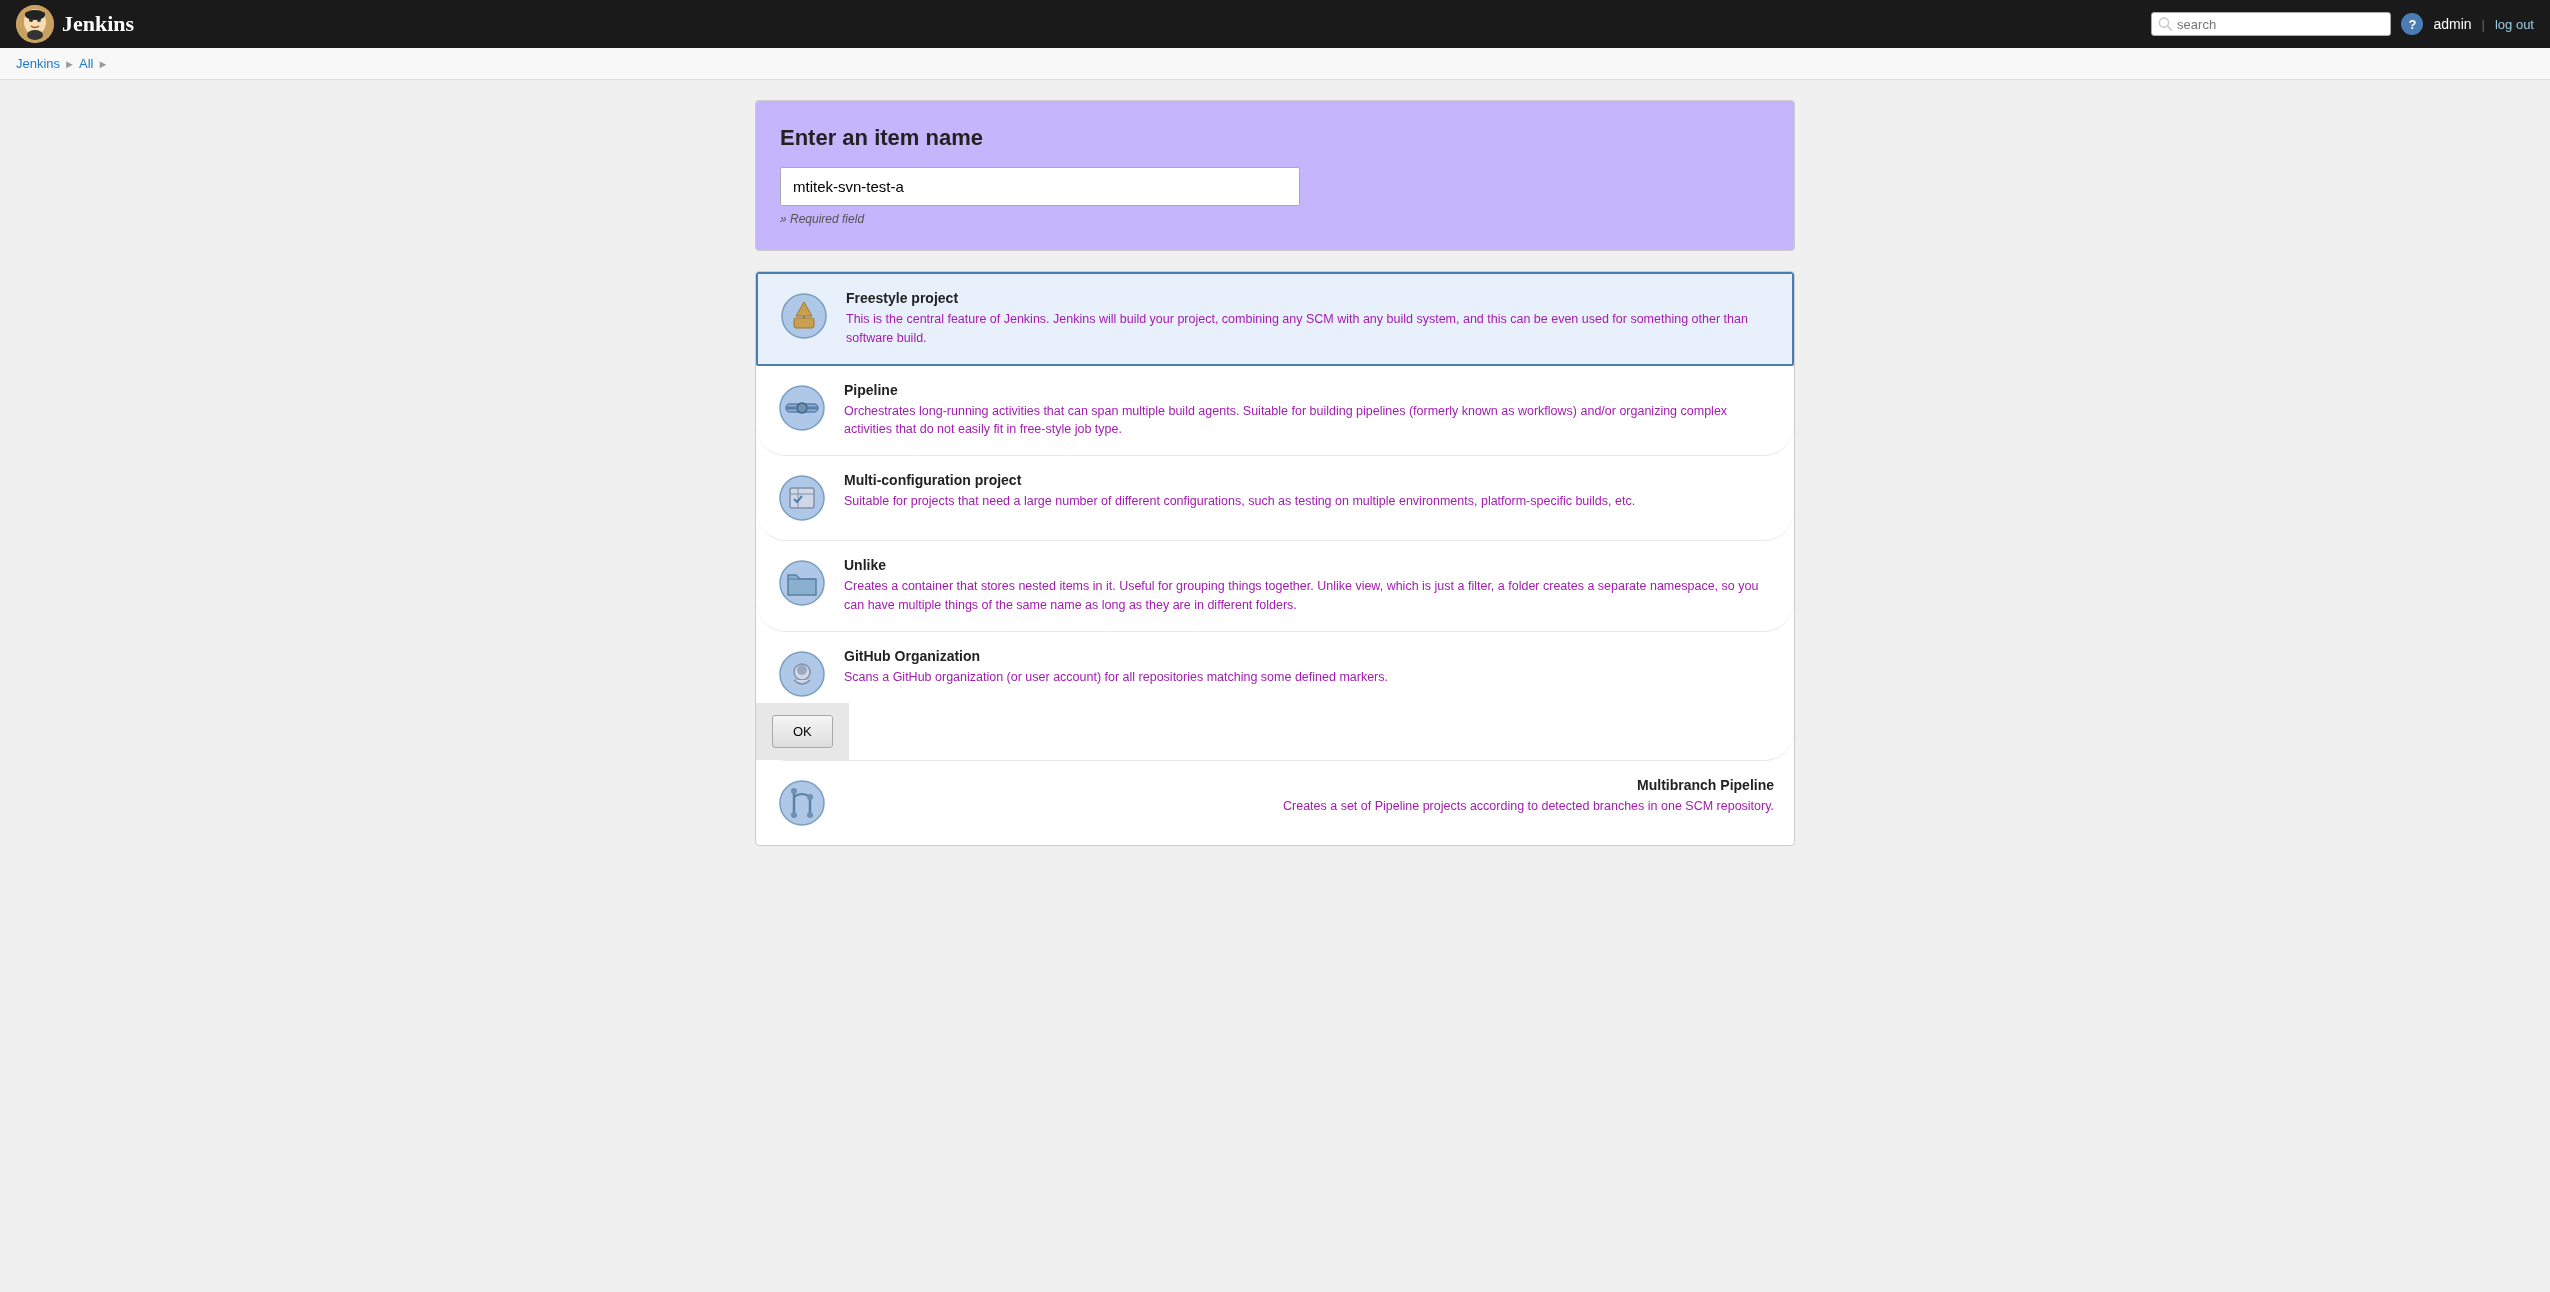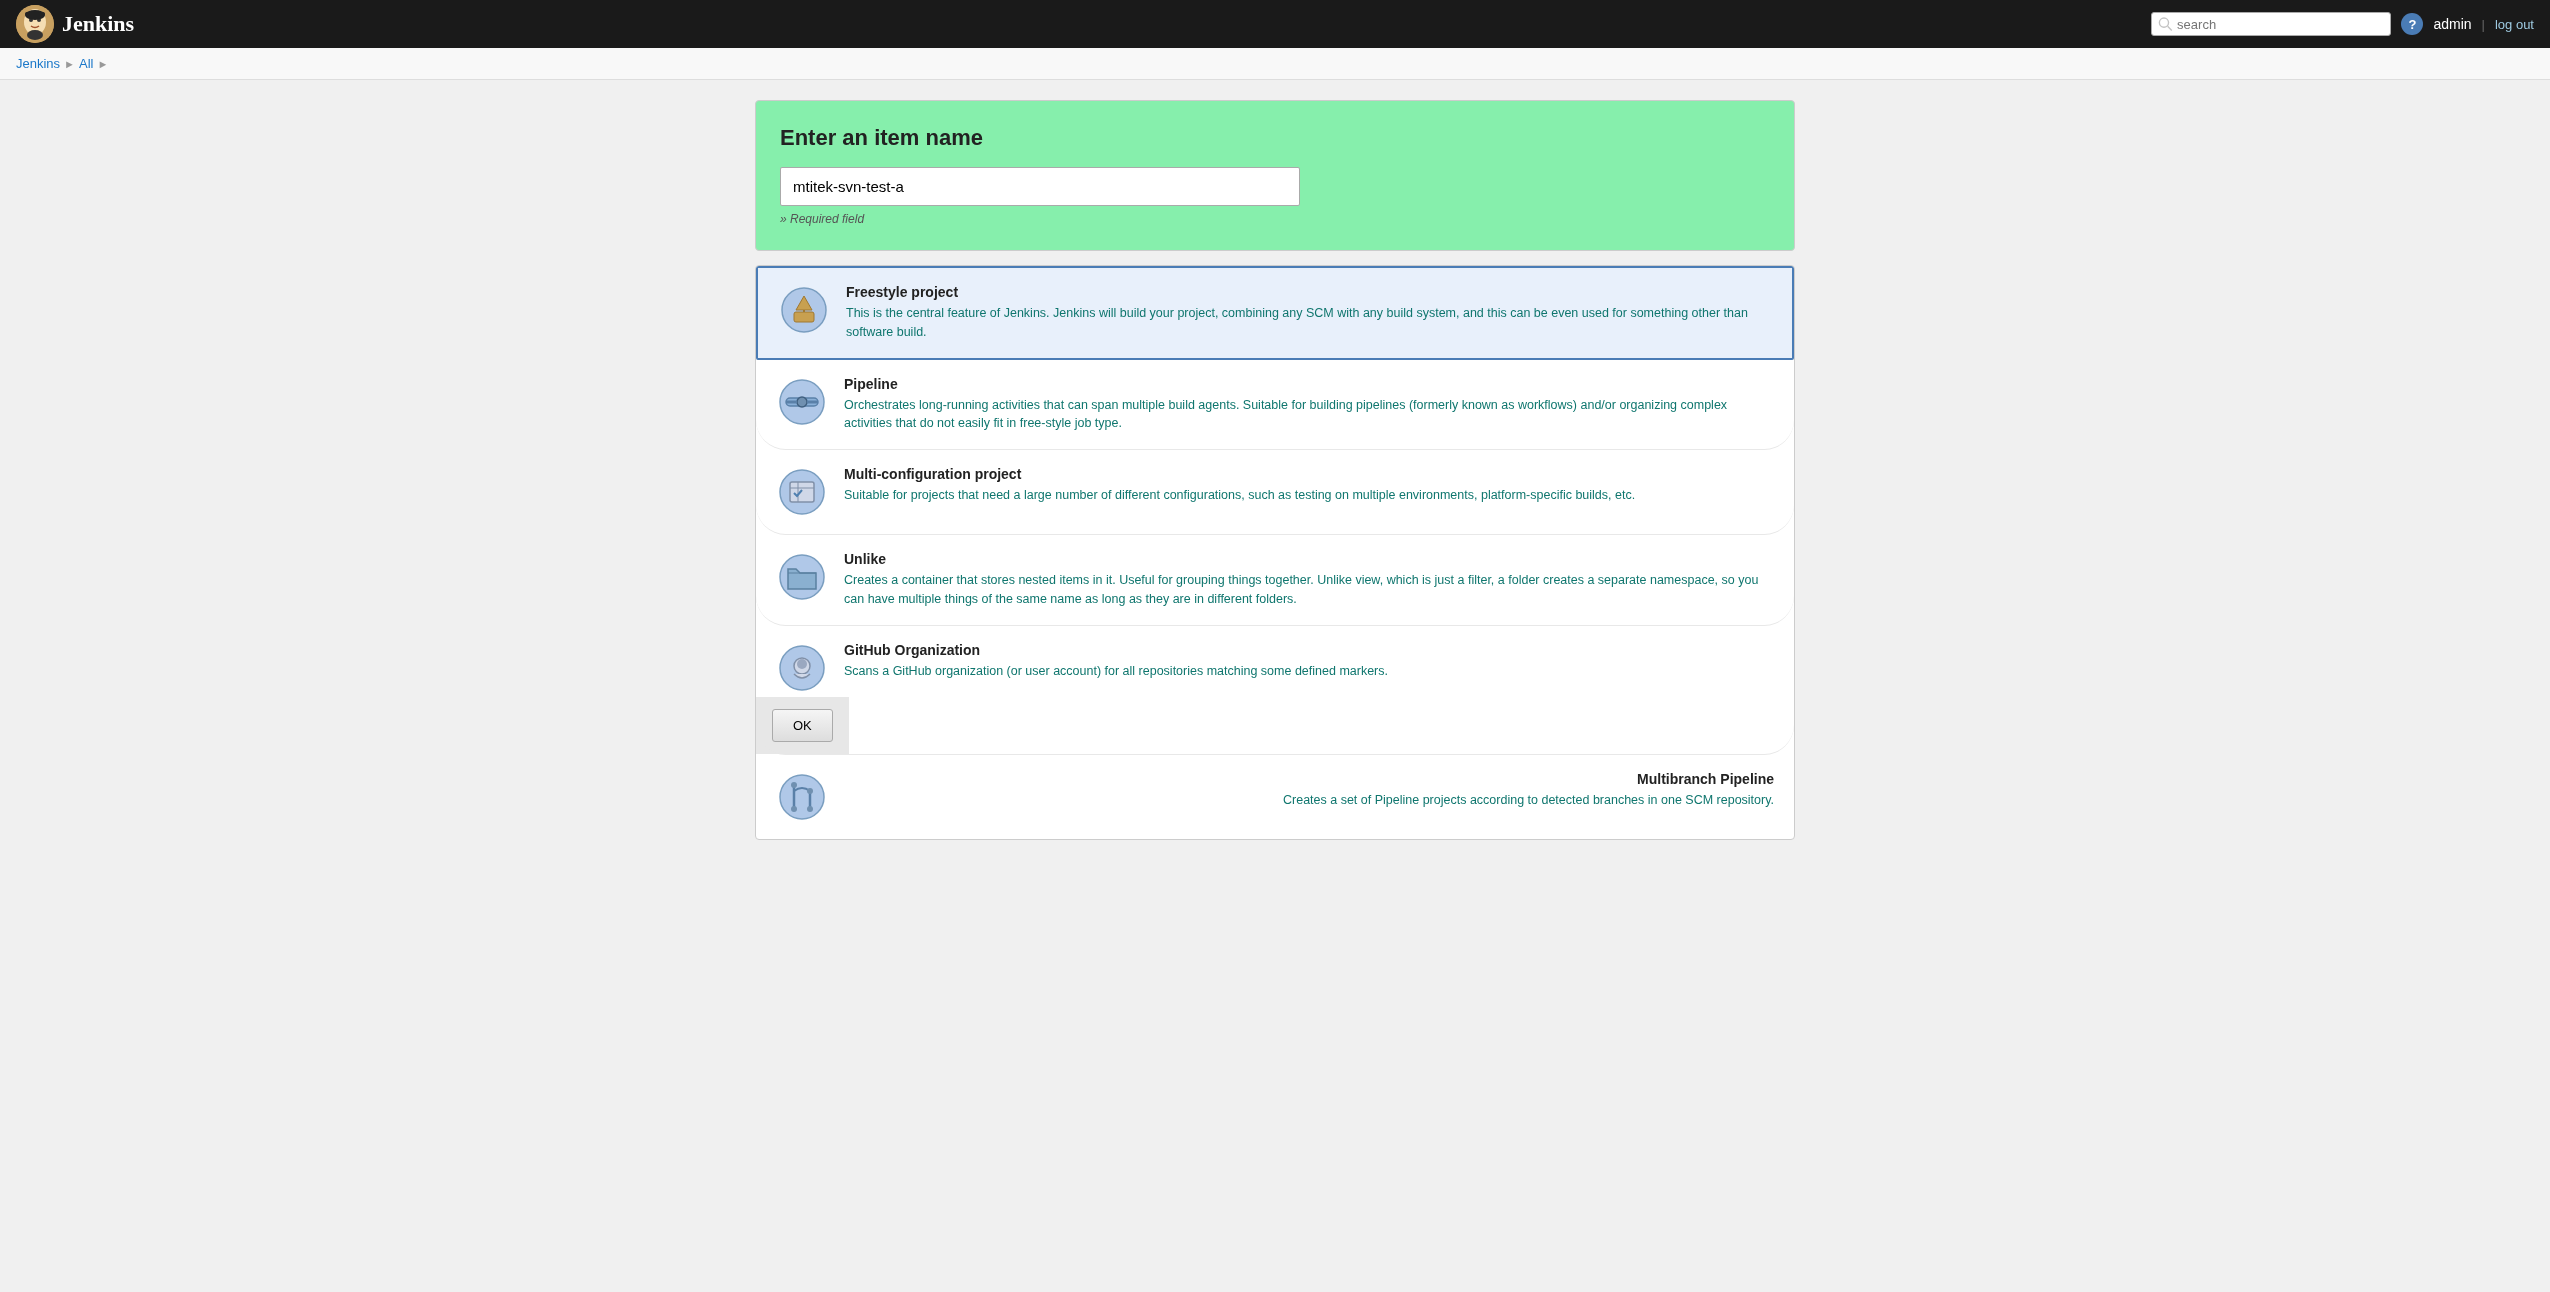--- a/index.html
+++ b/index.html
@@ -116,25 +116,25 @@
 
     
     #main {
       padding: 20px 30px;
       max-width: 1100px;
       margin: 0 auto;
     }
 
     
     .form-panel {
-      background: #86efac;
+      background: #c4b5fd;
       border: 1px solid #ccc;
       border-radius: 4px;
       padding: 24px;
-      margin-bottom: 14px;
+      margin-bottom: 20px;
     }
     .form-panel h1 {
       font-size: 22px;
       font-weight: bold;
       margin-bottom: 16px;
       color: #222;
     }
     .item-name-input {
       width: 520px;
       padding: 10px 12px;
@@ -189,21 +189,21 @@
       flex: 1;
     }
     .item-info h3 {
       font-size: 14px;
       font-weight: bold;
       color: #222;
       margin-bottom: 4px;
     }
     .item-info p {
       font-size: 12.5px;
-      color: #0f766e;
+      color: #a21caf;
       line-height: 1.5;
     }
 
     
     .ok-overlay {
       position: relative;
     }
     .ok-btn-container {
       position: absolute;
       left: 0;

